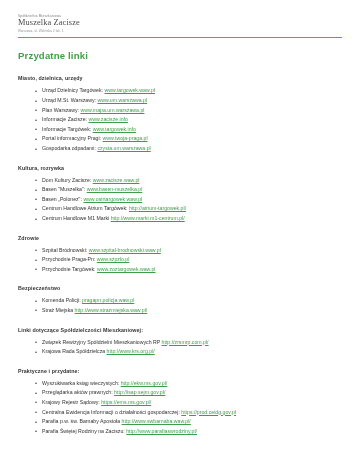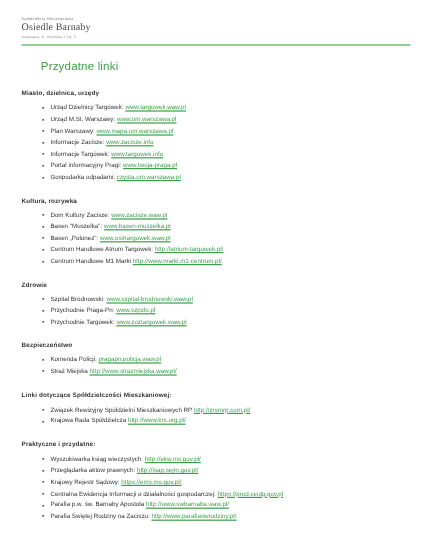--- a/index.html
+++ b/index.html
@@ -59,23 +59,23 @@
     background: #4caf50;
     margin-top: 5px;
     margin-bottom: 0;
     border: 0;
   }
 
   
   .page-title {
     color: #43a047;
     font-size: 9.6px;
-    font-weight: normal;
+    font-weight: bold;
     letter-spacing: 0.15px;
-    margin: 12px 0 0 16px;
+    margin: 12px 0 0 0;
   }
 
   
   .content {
     margin-top: 14px;
   }
   .section {
     margin-bottom: 2px;
   }
   .section-title {
@@ -121,21 +121,21 @@
   }
 </style>
 </head>
 <body>
 
 <div class="page">
 
   <div class="masthead">
     <div class="logo">
       <div class="logo-top">Spółdzielnia Mieszkaniowa</div>
-      <div class="logo-main">Osiedle Barnaby</div>
+      <div class="logo-main">Muszelka Zacisze</div>
       <div class="logo-sub">Warszawa, ul. Wolińska 2 lok. 5</div>
     </div>
     <div class="rule"></div>
   </div>
 
   <h1 class="page-title">Przydatne linki</h1>
 
   <div class="content">
       <div class="section">
         <div class="section-title">Miasto, dzielnica, urzędy</div>

